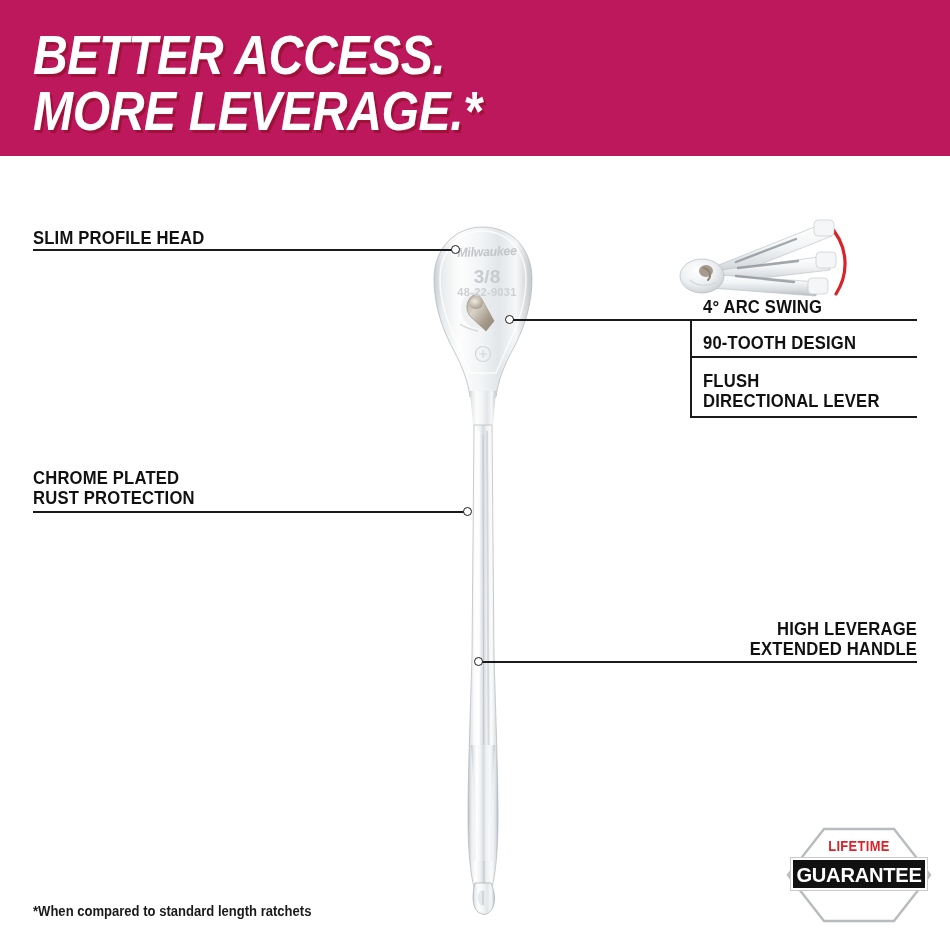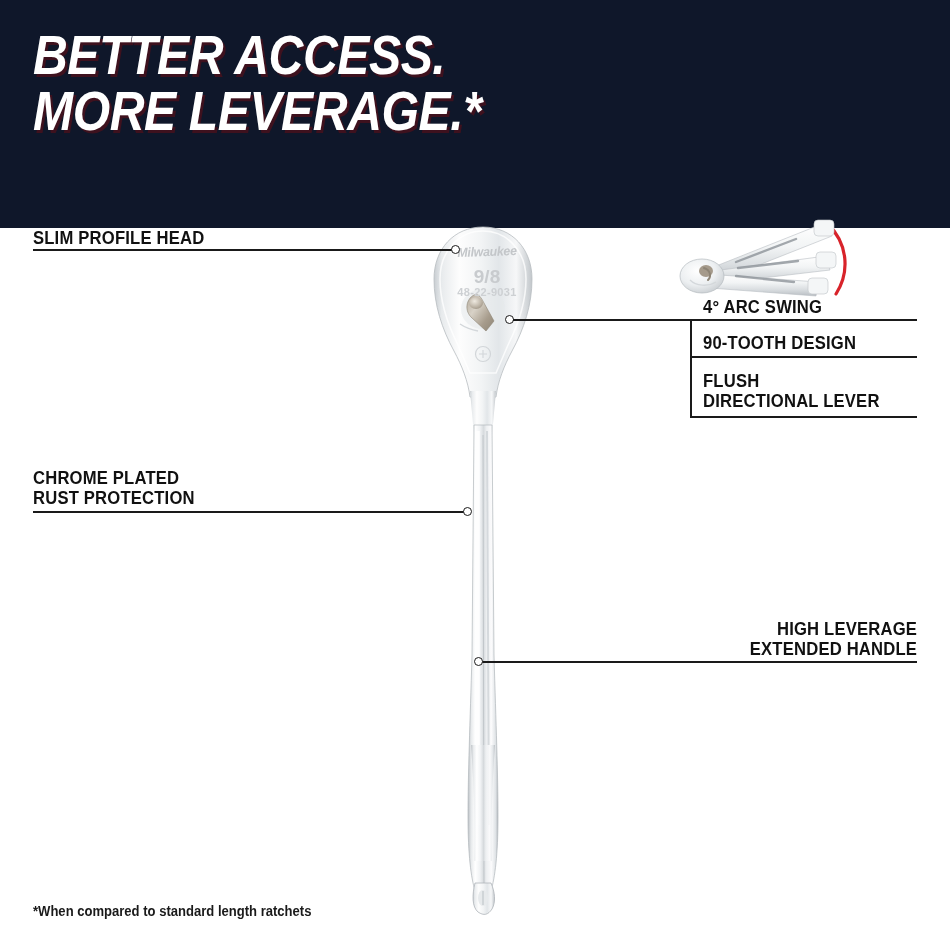--- a/index.html
+++ b/index.html
@@ -16,22 +16,22 @@
     height: 951px;
     background: #ffffff;
     overflow: hidden;
   }
 
   
   #header-banner {
     position: absolute;
     left: 0; top: 0;
     width: 950px;
-    height: 228px;
-    background: #0f172a;
+    height: 156px;
+    background: #be185d;
   }
   #headline {
     position: absolute;
     left: 33px;
     top: 27px;
     width: 700px;
     color: #ffffff;
     font-family: "Liberation Sans", sans-serif;
     font-weight: bold;
     font-style: italic;
@@ -259,21 +259,21 @@
     <path d="M75 210 L 76 660" stroke="#aeb4b9" stroke-width="1" opacity="0.55"></path>
 
     <path d="M63 520 C 66 560, 67 600, 66 636 L 84 636 C 83 600, 84 560, 87 520 Z" fill="url(#chromeShaft)" opacity="0.9"></path>
 
     <path d="M67 658 C 64 670, 64 682, 70 687 C 76 691, 80 690, 84 684 C 88 677, 87 667, 83 658 Z" fill="url(#chromeHead)" stroke="#b0b5ba" stroke-width="0.8"></path>
     <ellipse cx="75" cy="673" rx="5" ry="8" fill="#e7eaec"></ellipse>
     <path d="M75 666 v14" stroke="#c2c7cb" stroke-width="1.2"></path>
   </svg>
 
   <div class="head-mark" id="mark-logo">Milwaukee</div>
-  <div class="head-mark" id="mark-size">9/8</div>
+  <div class="head-mark" id="mark-size">3/8</div>
   <div class="head-mark" id="mark-model">48-22-9031</div>
 
   <svg id="arc-swing-graphic" viewBox="0 0 200 82">
     <defs>
       <linearGradient id="fanChrome" x1="0" y1="0" x2="0" y2="1">
         <stop offset="0%" stop-color="#ffffff"></stop>
         <stop offset="40%" stop-color="#f2f4f5"></stop>
         <stop offset="70%" stop-color="#dadee1"></stop>
         <stop offset="100%" stop-color="#b9bec3"></stop>
       </linearGradient>
@@ -343,16 +343,25 @@
   </div>
   <div class="rule" style="left:690px; top:416px; width:227px;"></div>
 
   <div class="callout-label right-align" style="right:33px; top:619px;">
     <span class="line">HIGH LEVERAGE</span>
     <span class="line">EXTENDED HANDLE</span>
   </div>
   <div class="rule" style="left:482px; top:661px; width:435px;"></div>
   <div class="dot" style="left:474px; top:657px;"></div>
 
+  <div id="guarantee-badge">
+    <svg id="badge-hex" viewBox="0 0 146 96">
+      <polygon points="38,2 108,2 144,48 108,94 38,94 2,48" fill="#ffffff" stroke="#b8bcbf" stroke-width="2.4"></polygon>
+    </svg>
+    <div id="badge-lifetime">LIFETIME</div>
+    <div id="badge-bar">
+      <div id="badge-guarantee">GUARANTEE</div>
+    </div>
+  </div>
 
   <div id="footnote">*When compared to standard length ratchets</div>
 
 </div>
 
 </body></html>

